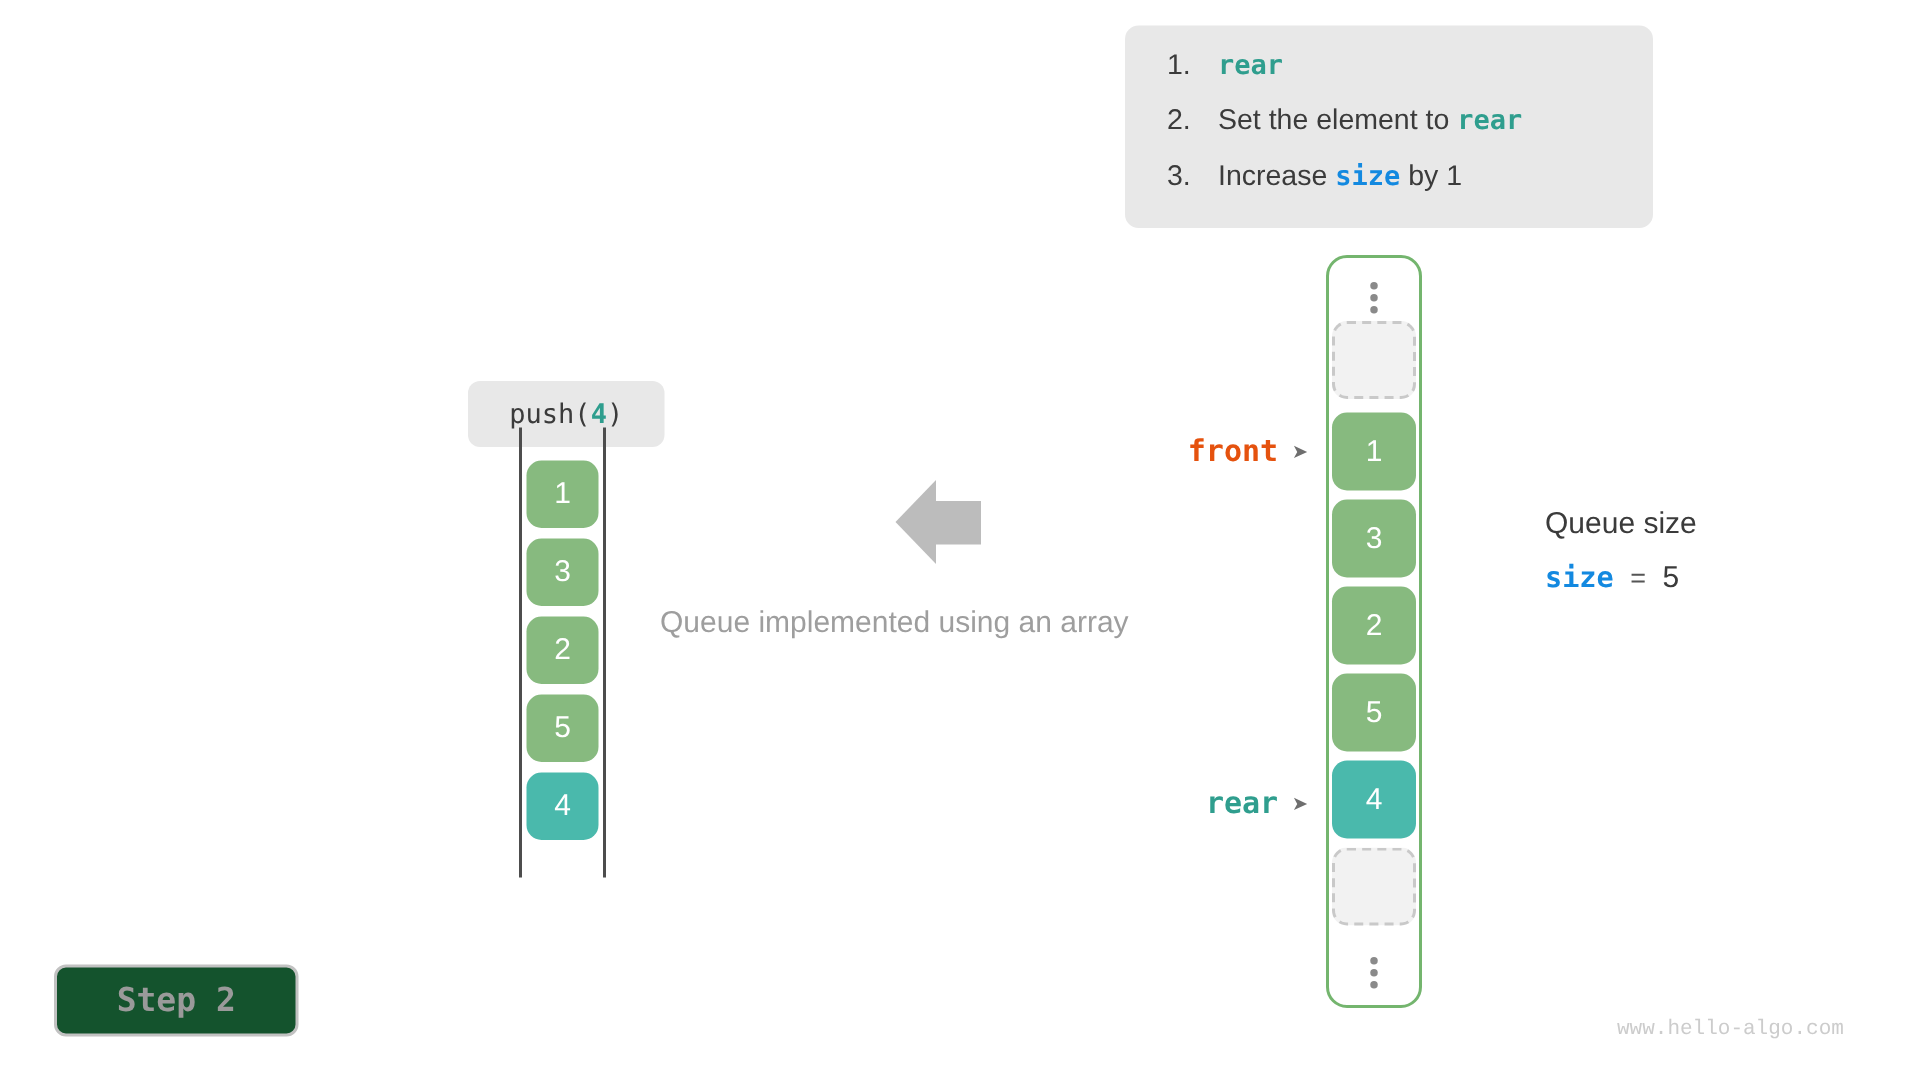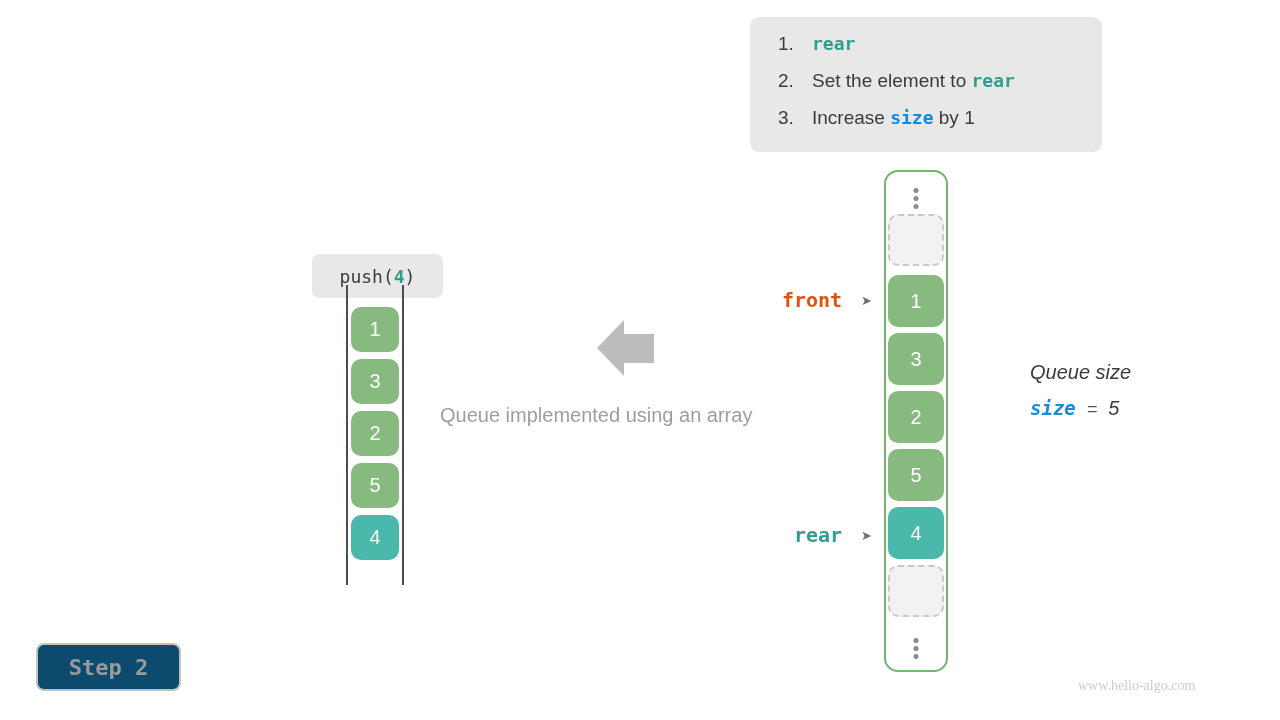--- a/index.html
+++ b/index.html
@@ -88,50 +88,50 @@
   .acell--empty { background: #f2f2f2; border: 2px dashed #c9c9c9; }
   .dots {
     position: absolute; left: 50%; transform: translateX(-50%);
     display: flex; flex-direction: column; align-items: center;
   }
   .dots span { width: 5px; height: 5px; border-radius: 50%; background: #8a8a8a; margin: 1.5px 0; }
 
   
   .ptr-label {
     position: absolute; left: 760px; width: 112px; height: 28px;
-    display: flex; align-items: center; justify-content: flex-end; gap: 19px;
+    display: flex; align-items: center; justify-content: flex-end; gap: 9px;
   }
   .ptr-label .ptr-name { font-family: "DejaVu Sans Mono", monospace; font-weight: bold; font-size: 20px; }
   .ptr-label--front { top: 286px; }
   .ptr-label--front .ptr-name { color: #e5520e; }
   .ptr-label--rear { top: 521px; }
   .ptr-label--rear .ptr-name { color: #2f9e8e; }
   .ptr-arrow { font-size: 13px; color: #6e6e6e; line-height: 1; }
 
   
-  .queue-size { position: absolute; left: 1030px; top: 361px; font-style: italic; }
+  .queue-size { position: absolute; left: 1030px; top: 338px; }
   .queue-size .qs-title { font-size: 20px; color: #3b3b3b; }
   .queue-size .qs-line { margin-top: 13px; display: flex; align-items: baseline; }
   .queue-size .qs-var { font-family: "DejaVu Sans Mono", monospace; font-weight: bold; font-size: 19px; color: #1389e0; }
   .queue-size .qs-eq { font-size: 18px; color: #555555; margin: 0 11px; }
   .queue-size .qs-val { font-size: 20px; color: #3b3b3b; }
 
   
   .step-box {
-    position: absolute; left: 36px; top: 643px; width: 145px; height: 48px;
-    background: #0c4a6e; border: 2px solid #c2c2c2; border-radius: 8px;
+    position: absolute; left: 36px; top: 643px; width: 163px; height: 48px;
+    background: #14532d; border: 2px solid #c2c2c2; border-radius: 8px;
     display: flex; align-items: center; justify-content: center;
     font-family: "DejaVu Sans Mono", monospace; font-weight: bold;
     font-size: 22px; color: #9a9a9a; box-sizing: border-box;
   }
 
   
   .watermark {
     position: absolute; left: 1078px; top: 678px;
-    font-family: Liberation Serif, serif; font-size: 14px; color: #cccccc;
+    font-family: Liberation Mono, monospace; font-size: 14px; color: #cccccc;
   }
 </style>
 </head>
 <body>
 
 <div class="canvas">
 
   <div class="instructions">
     <div class="instr-row">
       <span class="instr-num">1.</span>

